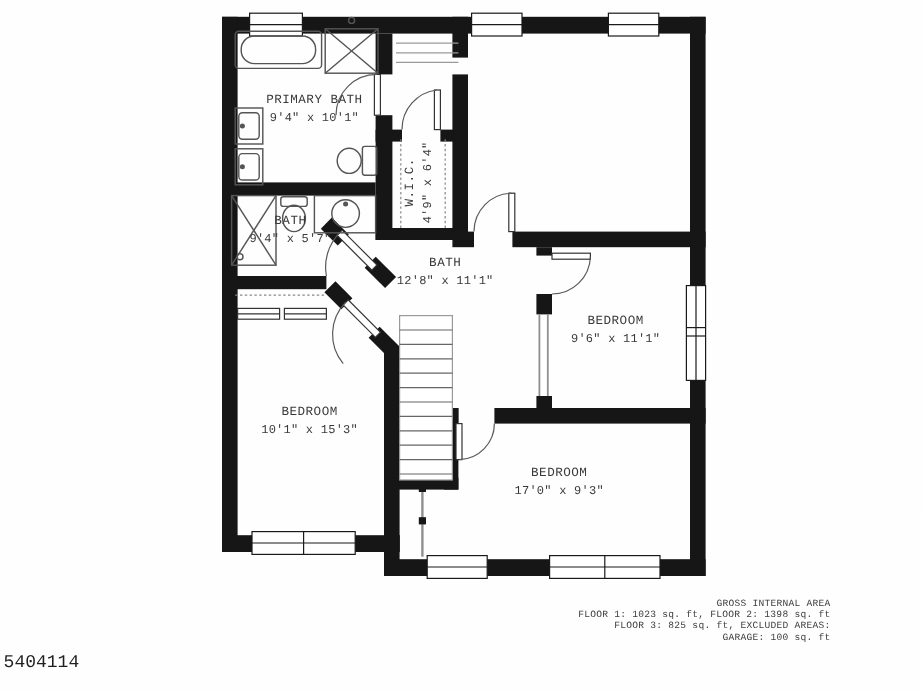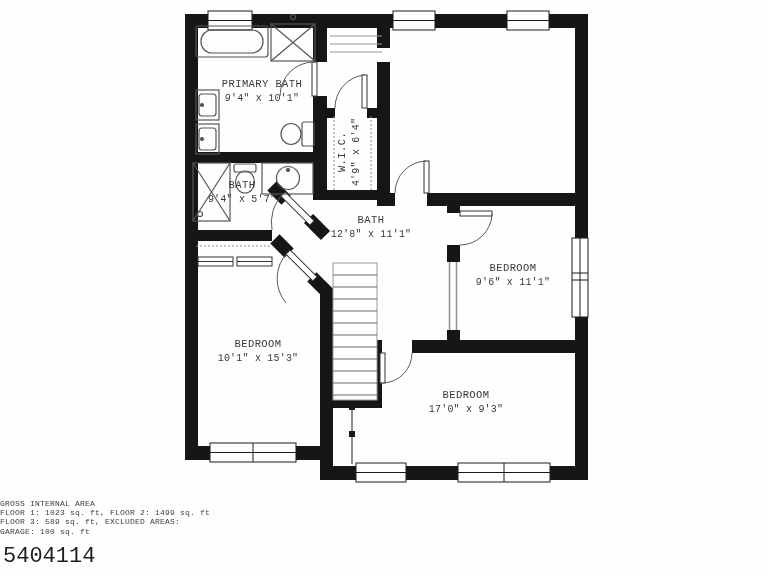--- a/index.html
+++ b/index.html
@@ -4,23 +4,23 @@
 <style>
   html,body{margin:0;padding:0;background:#fff;}
   #canvas{position:relative;width:768px;height:576px;background:#fefefe;overflow:hidden;
           font-family:Liberation Mono, monospace;}
   #plan-svg{position:absolute;left:0;top:0;}
   .room-label{position:absolute;transform:translate(-50%,-50%);text-align:center;
               color:#3a3a3a;white-space:nowrap;line-height:13px;letter-spacing:.4px;}
   .room-label .rname{font-size:10.5px;}
   .room-label .rdims{font-size:10px;letter-spacing:.2px;}
   .room-label.rot{transform:translate(-50%,-50%) rotate(-90deg);}
-  #area-summary{position:absolute;left:0;top:499px;width:692px;text-align:left;
+  #area-summary{position:absolute;left:0;top:499px;width:692px;text-align:right;
                 color:#3d3d3d;font-size:8px;line-height:9.2px;letter-spacing:.2px;}
-  #photo-id{position:absolute;left:3px;top:544px;color:#1e1e1e;font-size:22px;}
+  #photo-id{position:absolute;left:3px;top:544px;color:#1e1e1e;font-size:15px;}
 </style>
 </head>
 <body>
 
 <div id="canvas">
 
   <svg id="plan-svg" width="768" height="496" viewBox="0 0 768 496">
 
     <g fill="#161616">
 
@@ -238,20 +238,20 @@
     <span class="rname">BEDROOM</span><br>
     <span class="rdims">10'1" x 15'3"</span>
   </div>
   <div class="room-label" style="left:466px;top:402px">
     <span class="rname">BEDROOM</span><br>
     <span class="rdims">17'0" x 9'3"</span>
   </div>
 
   <div id="area-summary">
     <div>GROSS INTERNAL AREA</div>
-    <div>FLOOR 1: 1023 sq. ft, FLOOR 2: 1499 sq. ft</div>
-    <div>FLOOR 3: 589 sq. ft, EXCLUDED AREAS:</div>
+    <div>FLOOR 1: 1023 sq. ft, FLOOR 2: 1398 sq. ft</div>
+    <div>FLOOR 3: 825 sq. ft, EXCLUDED AREAS:</div>
     <div>GARAGE: 100 sq. ft</div>
   </div>
 
   <div id="photo-id">5404114</div>
 
 </div>
 
 </body></html>

